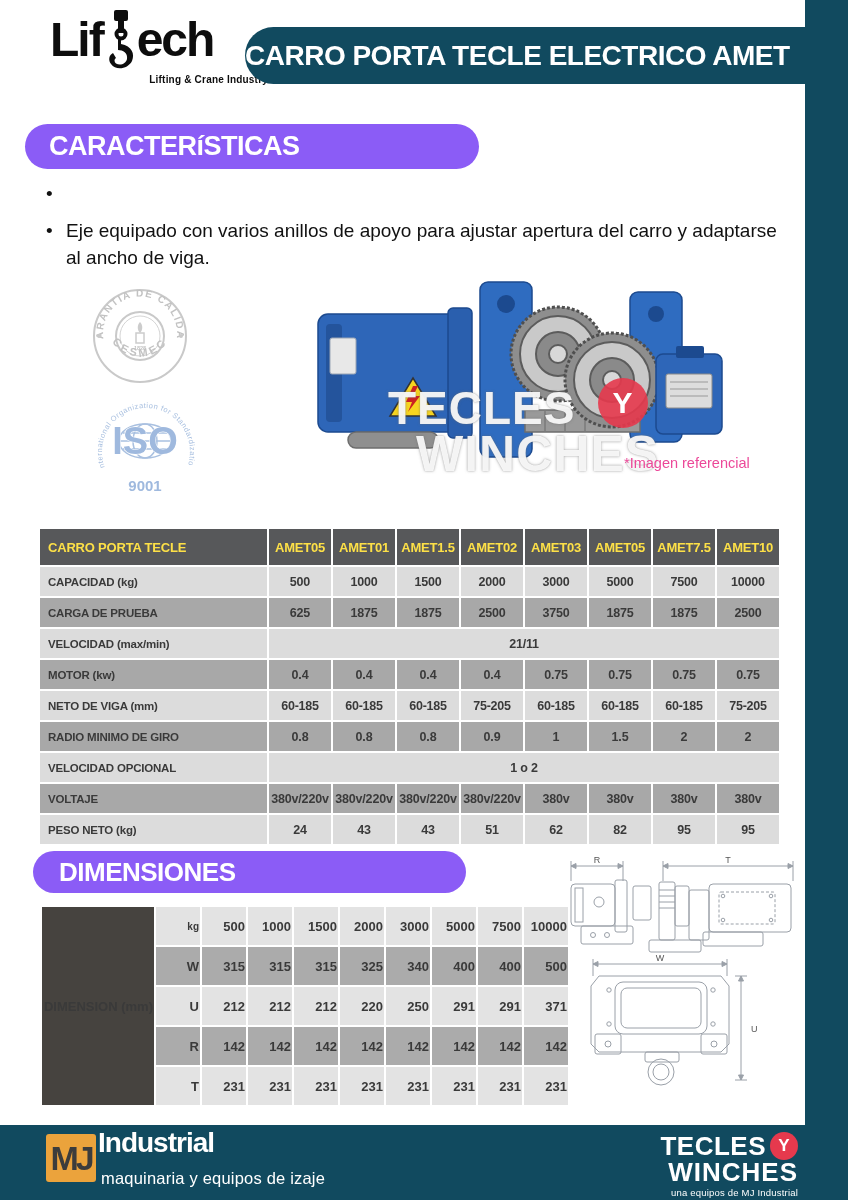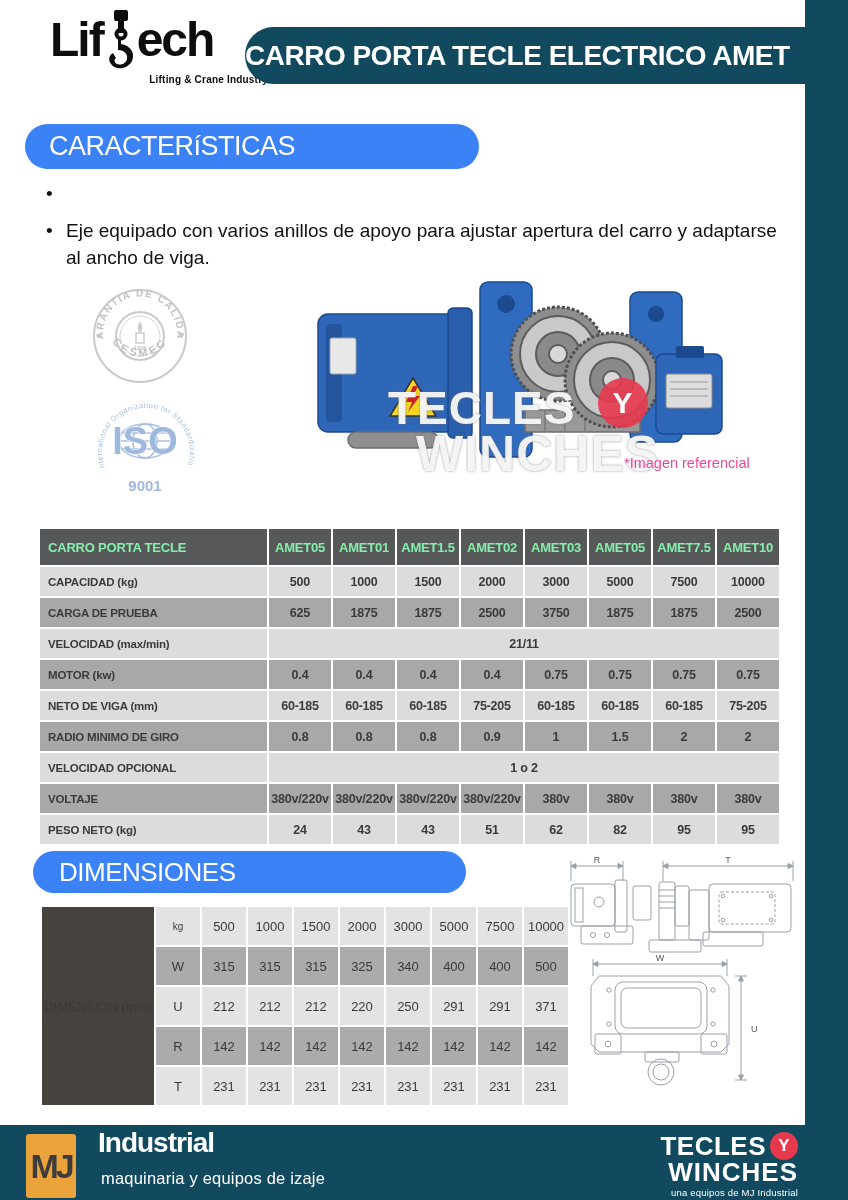--- a/index.html
+++ b/index.html
@@ -11,21 +11,21 @@
   
   .logo{position:absolute;left:50px;top:16px;width:220px;height:86px;color:#0d0d0d;}
   .logo-line{display:flex;align-items:flex-start;font-weight:bold;font-size:48px;letter-spacing:-2px;line-height:1;}
   .logo-hook{width:30px;height:62px;margin:-6px 1px 0 3px;}
   .logo-tag{font-size:10px;font-weight:bold;letter-spacing:0.2px;text-align:right;margin-top:2px;padding-right:2px;}
   .banner{position:absolute;left:245px;top:27px;width:603px;height:57px;background:#114a5f;
           border-radius:29px 0 0 29px;display:flex;align-items:center;}
   .banner span{color:#fff;font-weight:bold;font-size:28px;letter-spacing:-0.5px;padding-right:30px;}
 
   
-  .pill{position:absolute;background:#3b82f6;color:#fff;font-weight:normal;display:flex;align-items:center;}
+  .pill{position:absolute;background:#8b5cf6;color:#fff;font-weight:bold;display:flex;align-items:center;}
   .pill.carac{left:25px;top:124px;width:430px;height:45px;border-radius:23px;font-size:27px;padding-left:24px;letter-spacing:-0.5px;}
   .pill.dims{left:33px;top:851px;width:407px;height:42px;border-radius:22px;font-size:26px;padding-left:26px;letter-spacing:-0.5px;}
 
   
   .bullets{position:absolute;left:46px;top:180px;width:745px;font-size:19px;color:#111;}
   .bullets .b{display:flex;margin-bottom:9px;line-height:1.45;}
   .bullets .dot{width:20px;flex:0 0 20px;font-size:19px;}
 
   
   .cert{position:absolute;}
@@ -42,41 +42,41 @@
   .wm-y{position:absolute;left:210px;top:-8px;width:50px;height:50px;border-radius:50%;
         background:rgba(230,57,77,0.9);color:#fff;font-size:30px;font-weight:bold;
         display:flex;align-items:center;justify-content:center;text-shadow:none;}
   .img-note{position:absolute;left:624px;top:455px;font-size:14.5px;color:#ec4899;}
 
   
   .spec-wrap{position:absolute;left:38px;top:527px;}
   table.spec{border-collapse:separate;border-spacing:2px;table-layout:fixed;width:729px;}
   table.spec td{height:27px;text-align:center;vertical-align:middle;font-weight:bold;
                 font-size:12.5px;color:#3a3a3a;letter-spacing:-0.2px;overflow:hidden;}
-  table.spec tr.hdr td{background:#57585a;color:#86efac;height:34px;font-size:13px;}
+  table.spec tr.hdr td{background:#57585a;color:#fde047;height:34px;font-size:13px;}
   table.spec td.label{text-align:left;padding-left:8px;font-size:11.5px;}
   td.light{background:#dcdcdc;}
   td.dark{background:#a8a8a8;}
 
   
   .dims-wrap{position:absolute;left:40px;top:905px;}
   table.dims{border-collapse:separate;border-spacing:2px;table-layout:fixed;width:519px;}
-  table.dims td{height:36px;text-align:center;vertical-align:middle;font-weight:normal;
+  table.dims td{height:36px;text-align:right;vertical-align:middle;font-weight:bold;
                 font-size:13px;color:#3a3a3a;}
   td.dim-head{background:#46433f;color:#fff;font-size:10.5px;font-weight:bold;}
   td.dlight{background:#e3e3e3;}
   td.ddark{background:#ababab;}
   table.dims tr:first-child td.letter{font-size:10px;}
 
   
   .tech{position:absolute;left:563px;top:856px;width:238px;height:252px;}
 
   
   .footer{position:absolute;left:0;top:1125px;width:848px;height:75px;background:#114a5f;}
-  .mj-box{position:absolute;left:26px;top:9px;width:50px;height:64px;background:#eba33c;
+  .mj-box{position:absolute;left:46px;top:9px;width:50px;height:48px;background:#eba33c;
           border-radius:3px;display:flex;align-items:center;justify-content:center;
           font-weight:bold;font-size:34px;color:#3c3c3c;letter-spacing:-3px;}
   .mj-brand{position:absolute;left:98px;top:2px;color:#fff;font-weight:bold;font-size:28px;letter-spacing:-1px;}
   .mj-tag{position:absolute;left:101px;top:44px;color:#fff;font-size:16.5px;font-weight:normal;letter-spacing:0.2px;}
   .tw{position:absolute;right:50px;top:7px;text-align:right;color:#fff;font-weight:bold;line-height:0.95;}
   .tw .row1{display:flex;align-items:center;justify-content:flex-end;gap:4px;}
   .tw .t1{font-size:26px;letter-spacing:0.5px;}
   .tw .t2{font-size:26px;letter-spacing:1px;}
   .tw-y{width:28px;height:28px;border-radius:50%;background:#e6394d;color:#fff;font-size:17px;
         display:flex;align-items:center;justify-content:center;}

